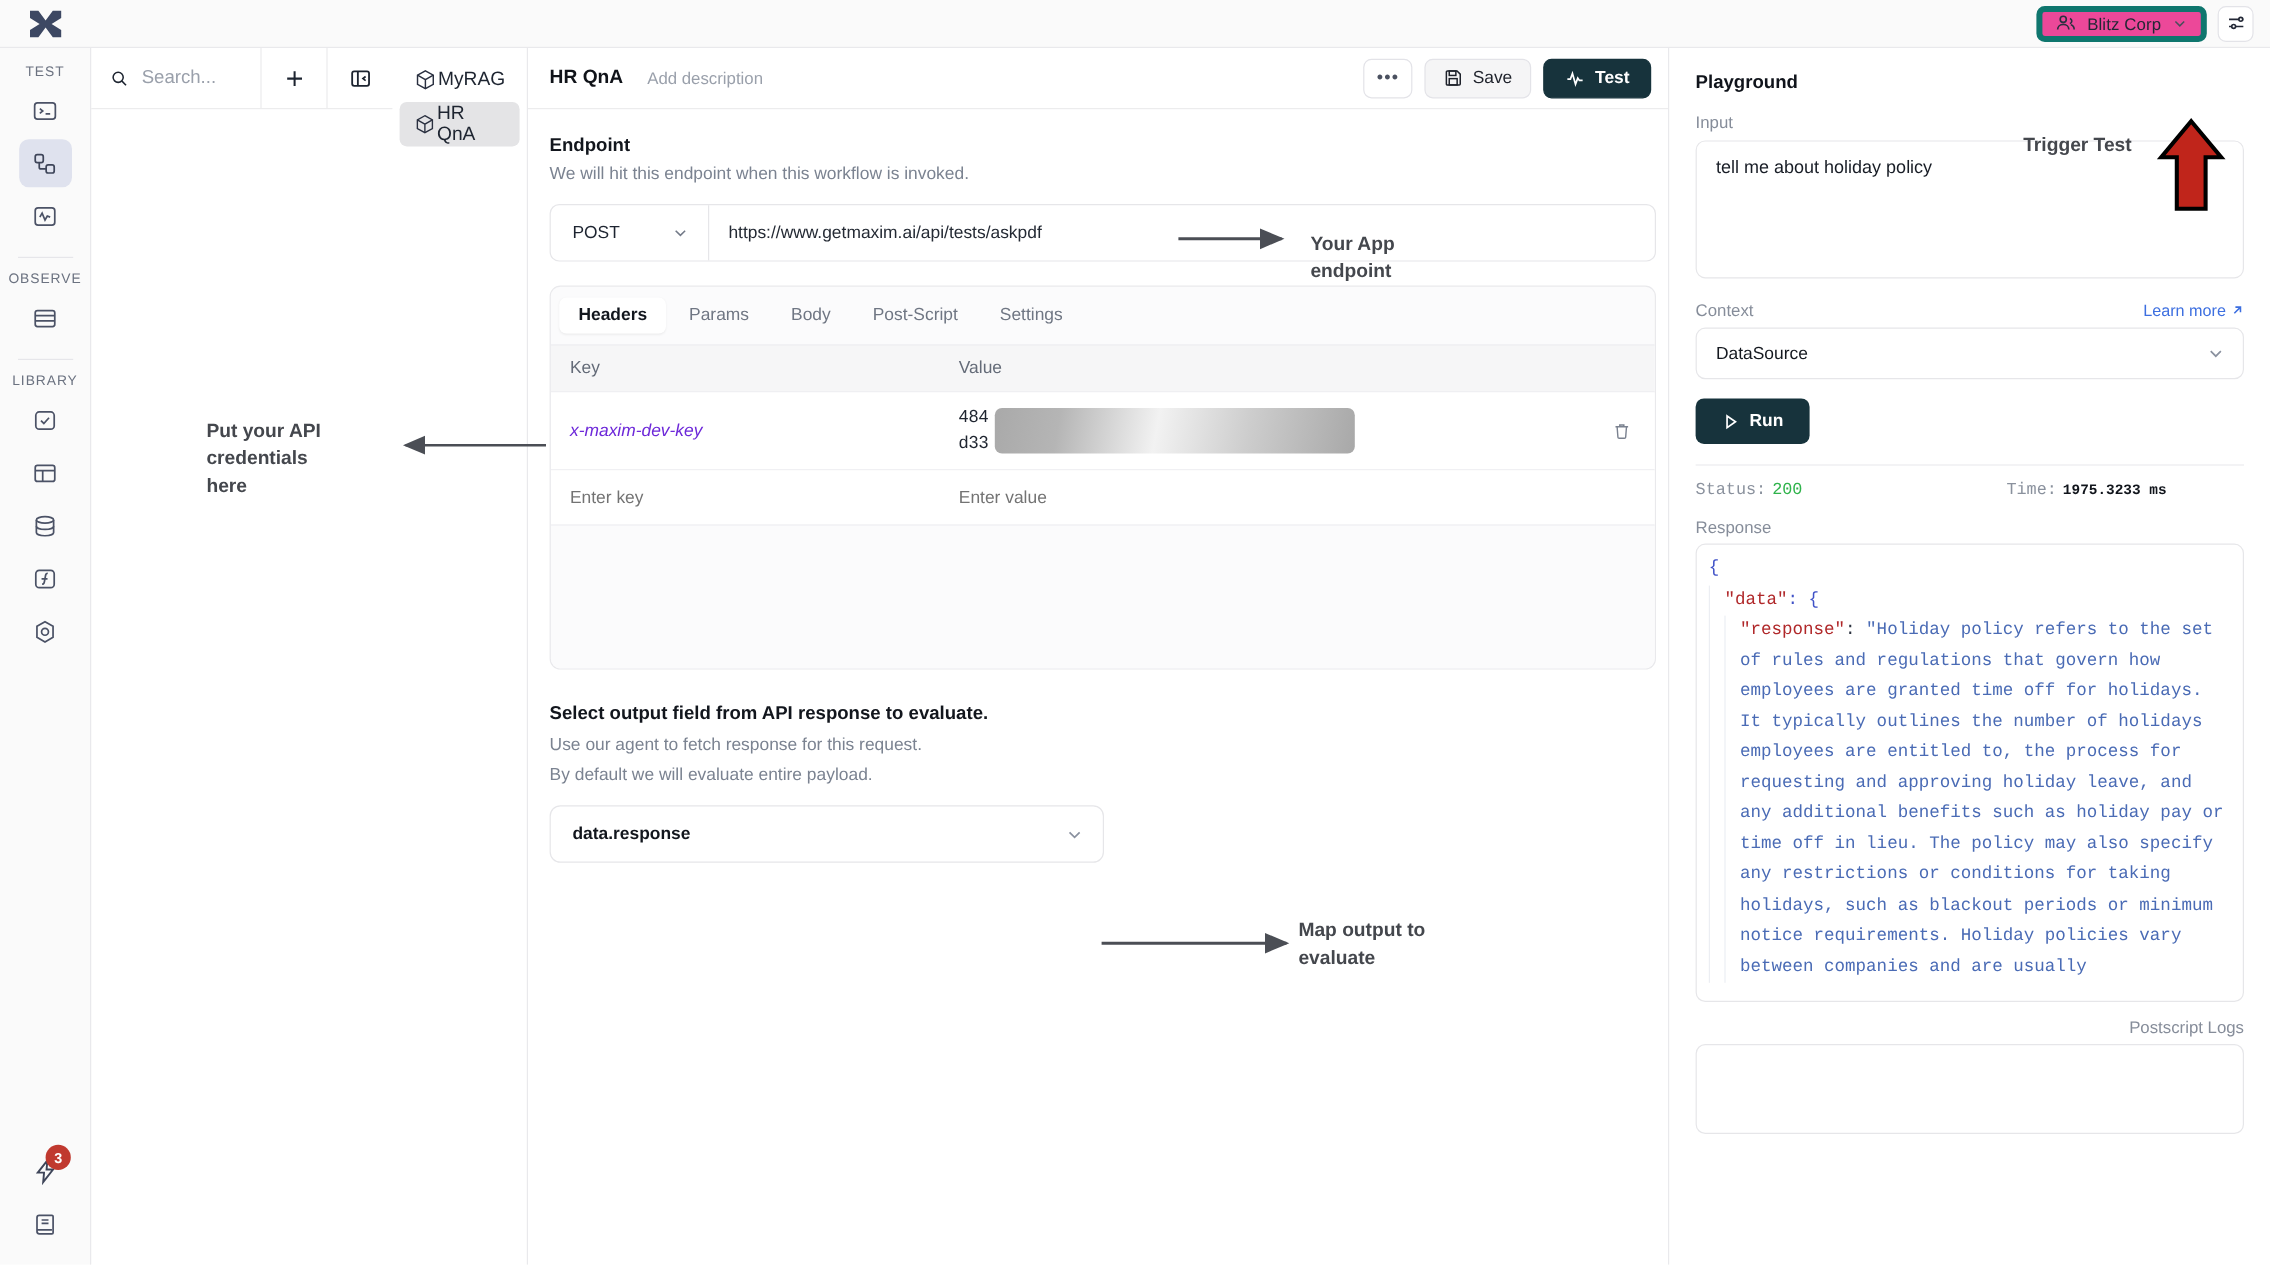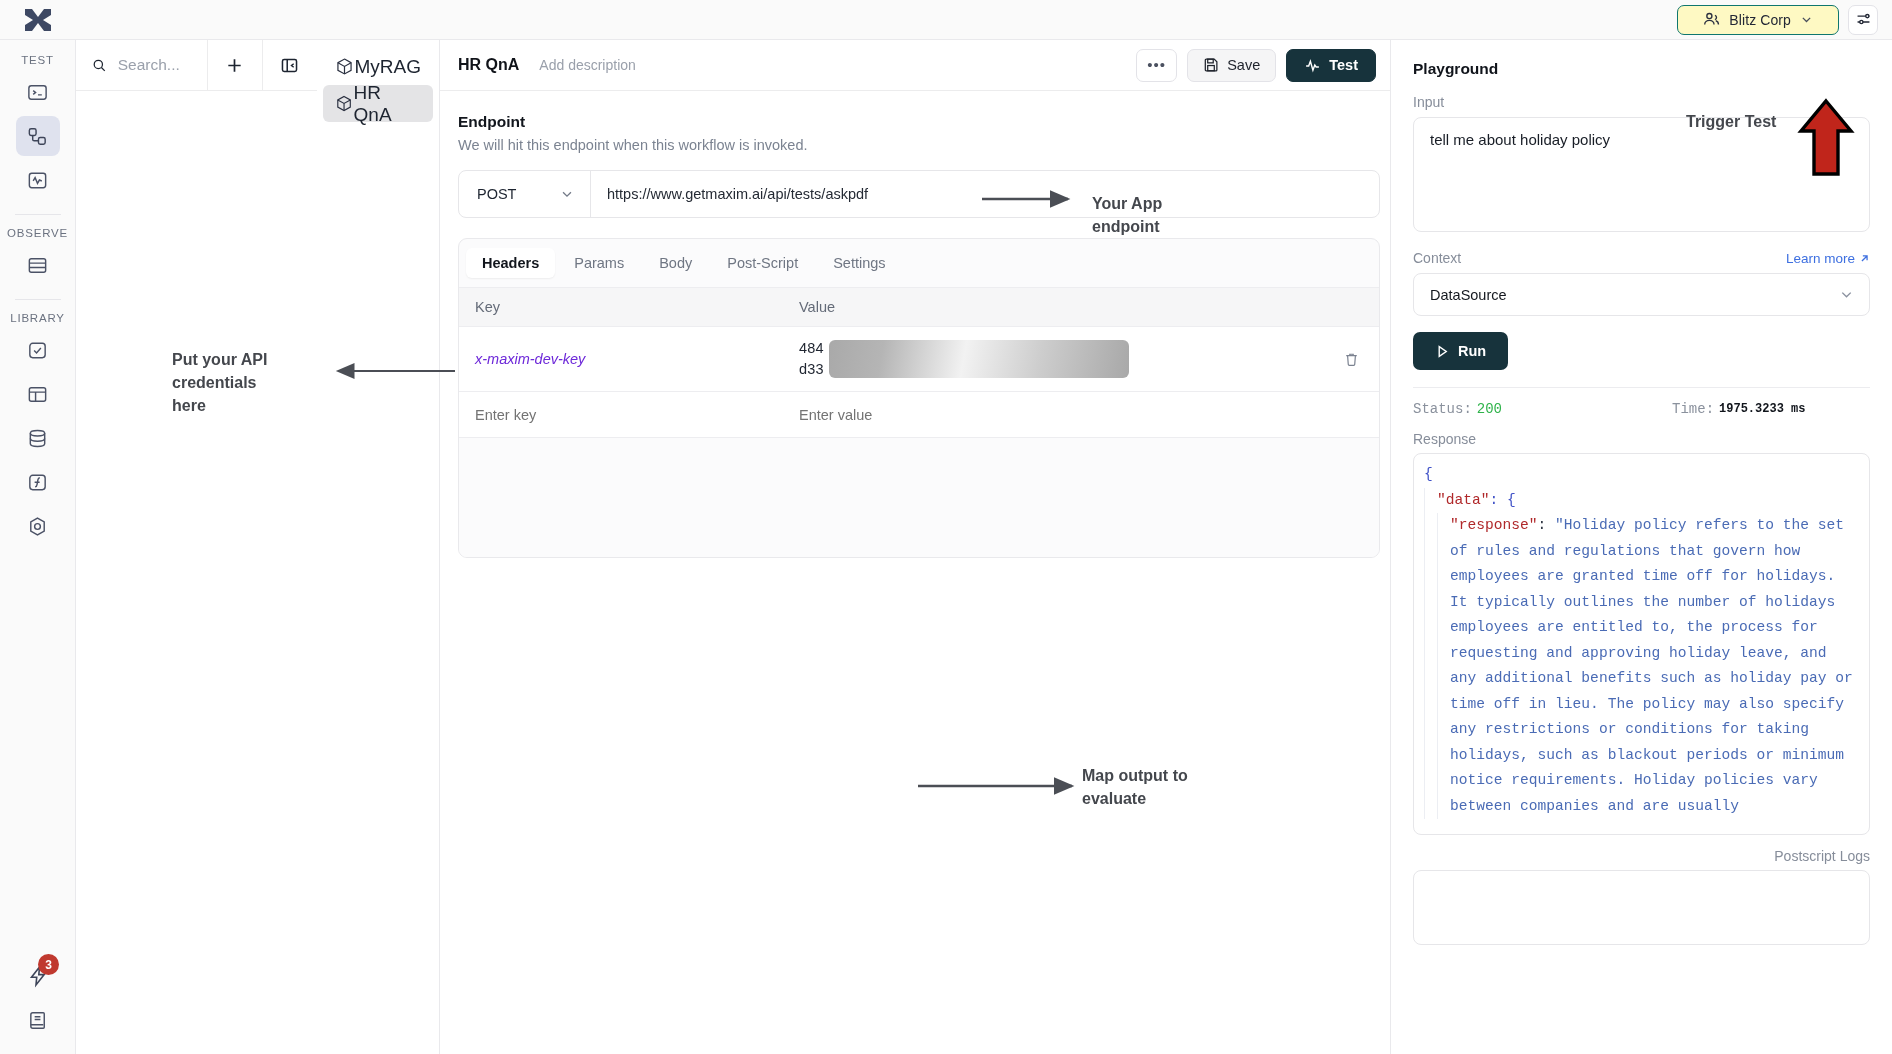--- a/index.html
+++ b/index.html
@@ -17,22 +17,22 @@
     height: 40px; min-height: 40px;
     background: #fafafa;
     border-bottom: 1px solid #e9e9ec;
     display: flex; align-items: center; justify-content: space-between;
     padding: 0 14px 0 0;
   }
   .brand { width: 76px; display: flex; align-items: center; justify-content: center; }
   .topbar-right { display: flex; align-items: center; gap: 9px; }
   .org-chip {
     display: flex; align-items: center; gap: 9px;
-    background: #fef9c3; border: 1px solid #0f766e; border-radius: 7px;
-    height: 30px; padding: 0 25px; cursor: pointer;
+    background: #ec4899; border: 5px solid #0f766e; border-radius: 7px;
+    height: 30px; padding: 0 11px; cursor: pointer;
   }
   .org-chip .org-name { font-size: 14px; color: #232735; font-weight: 500; letter-spacing: .1px; }
   .icon-btn-sq {
     width: 30px; height: 30px; background: #fff; border: 1px solid #e3e3e8;
     border-radius: 7px; display: flex; align-items: center; justify-content: center; cursor: pointer;
   }
 
   
   .body { flex: 1; display: flex; min-height: 0; }
 
@@ -76,21 +76,21 @@
   }
   .search-input::placeholder { color: #9aa0ab; }
   .head-btn {
     width: 55px; display: flex; align-items: center; justify-content: center;
     border-left: 1px solid #ececed; cursor: pointer;
   }
   .list-items { padding: 8px 6px; }
   .list-item {
     display: flex; align-items: center; gap: 1px;
     height: 37px; padding: 0 12px; border-radius: 6px; cursor: pointer;
-    font-size: 19px; color: #1d2430;
+    font-size: 16px; color: #1d2430;
   }
   .list-item.selected { background: #e4e4e6; }
 
   
   .center { flex: 1; display: flex; flex-direction: column; min-width: 0; background:#fff; }
   .center-head {
     height: 51px; border-bottom: 1px solid #ececed;
     display: flex; align-items: center; padding: 0 14px 0 18px; gap: 20px;
   }
   .wf-title { font-size: 16px; font-weight: 700; color: #101319; }
@@ -456,20 +456,31 @@
             <div class="kv-row empty">
               <div class="c-key kv-placeholder">Enter key</div>
               <div class="c-val kv-placeholder">Enter value</div>
               <div class="trash"></div>
             </div>
 
             <div class="kv-body-fill"></div>
           </div>
         </div>
 
+        <div class="out-wrap">
+          <div class="out-title">Select output field from API response to evaluate.</div>
+          <div class="out-sub">Use our agent to fetch response for this request.</div>
+          <div class="out-sub">By default we will evaluate entire payload.</div>
+          <div class="out-select">
+            <span>data.response</span>
+            <svg width="15" height="15" viewBox="0 0 16 16" fill="none" stroke="#8a919f" stroke-width="1.5">
+                <path d="M3.5 6l4.5 4.5L12.5 6"></path>
+              </svg>
+          </div>
+        </div>
       </div>
     </div>
 
     <div class="rightpanel">
       <div class="pg-head">
         <span class="pg-title">Playground</span>
       </div>
 
       <div class="field-label">Input</div>
       <div class="input-box">

